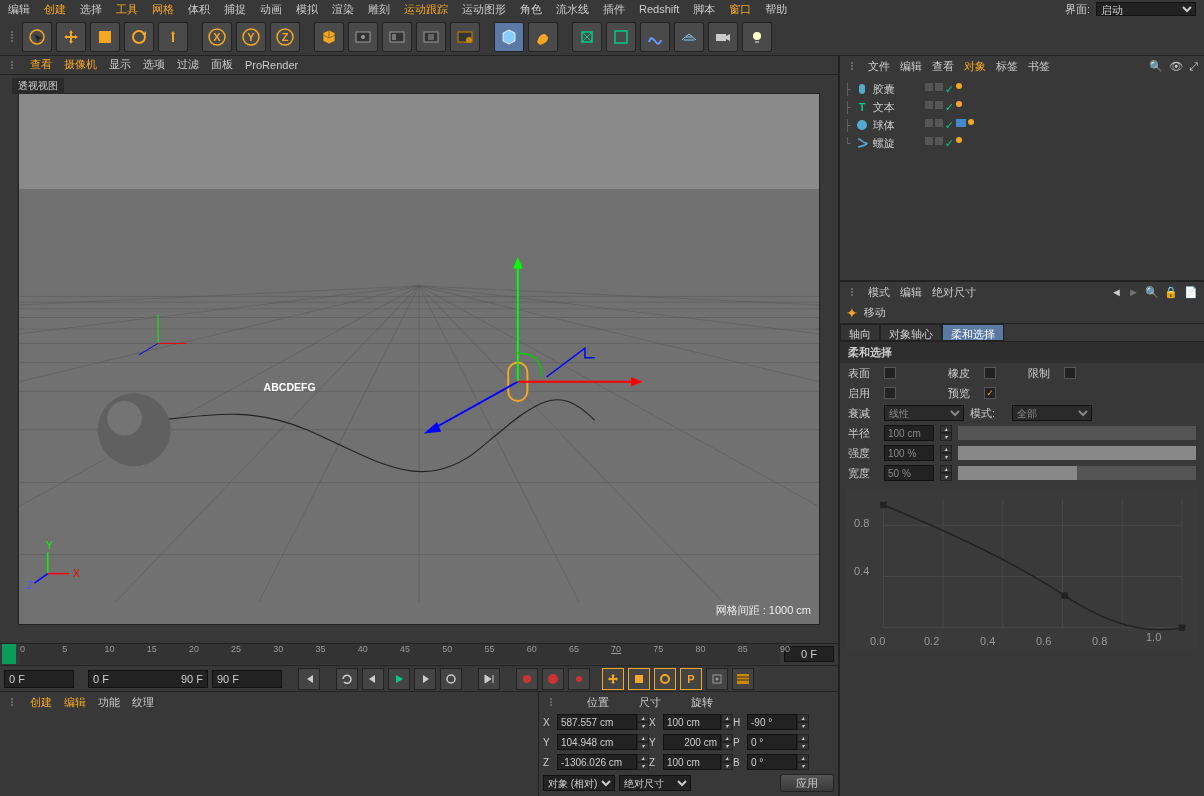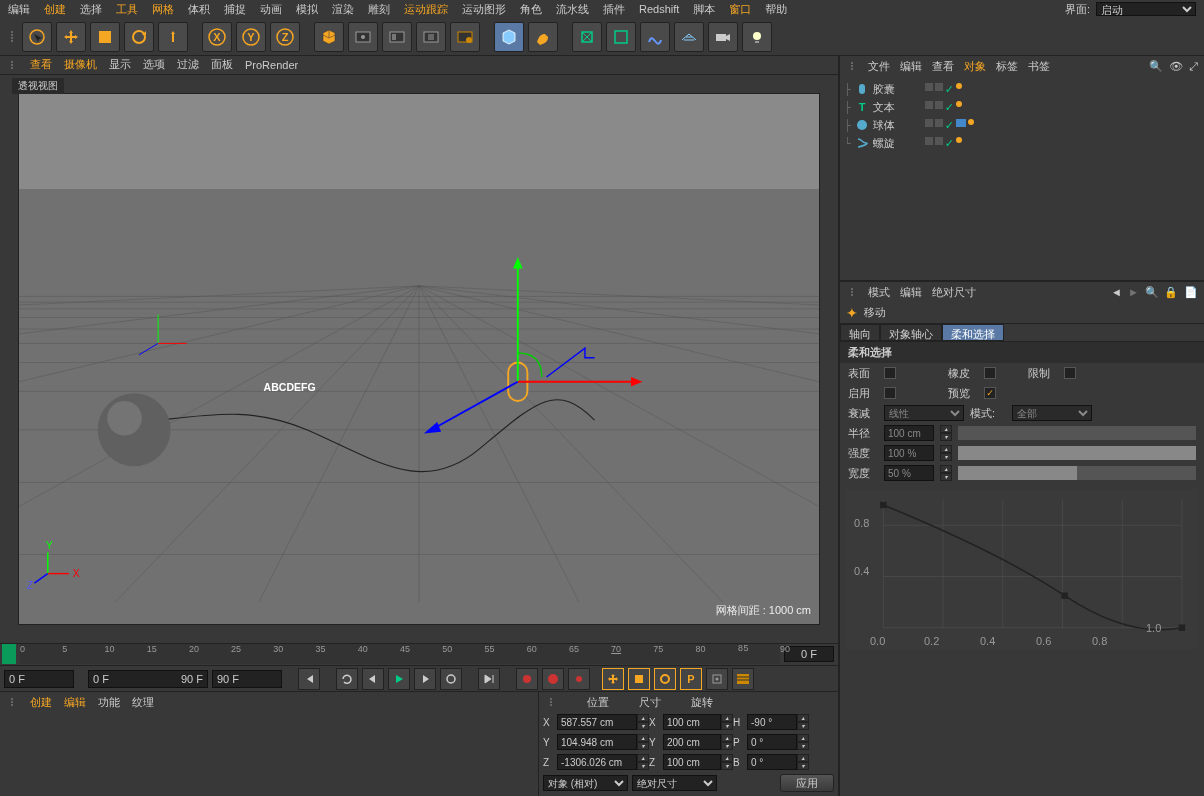--- a/index.html
+++ b/index.html
@@ -39,21 +39,21 @@
 .bot-left-bar{height:20px;display:flex;align-items:center;gap:12px;padding:0 6px}
 .bot-left-bar .hl{color:#f5a623}
 .bot-right{width:300px;background:#383838;border-left:1px solid #222}
 .coord-bar{height:20px;display:flex;align-items:center;gap:30px;padding:0 6px}
 .coord-row{display:flex;align-items:center;height:20px;padding:0 4px}
 .coord-row label{width:14px;font-size:10px}
 .cinput{height:16px;background:#222;border:1px solid #111;color:#ccc;font-size:10px;padding:0 3px;width:80px}
 .spinner{width:12px;height:16px;background:#333;display:flex;flex-direction:column}
 .spinner i{flex:1;border:1px solid #222;font-size:6px;text-align:center;line-height:6px}
 .apply-row{display:flex;gap:4px;padding:2px 4px;align-items:center}
-.csel{height:16px;background:#222;border:1px solid #111;color:#ccc;font-size:10px;width:85px}
+.csel{height:16px;background:#222;border:1px solid #111;color:#ccc;font-size:10px;width:72px}
 .apply-btn{height:18px;width:54px;background:linear-gradient(#555,#3a3a3a);border:1px solid #222;border-radius:3px;text-align:center;line-height:16px;cursor:pointer}
 .right{width:366px;background:#383838;border-left:2px solid #222;display:flex;flex-direction:column}
 .obj-panel{height:226px;display:flex;flex-direction:column;border-bottom:2px solid #222}
 .panel-bar{height:20px;display:flex;align-items:center;gap:10px;padding:0 6px}
 .panel-bar .hl{color:#f5a623}
 .panel-bar .ricons{margin-left:auto;display:flex;gap:6px}
 .obj-tree{flex:1;background:#383838;padding:4px}
 .obj-row{display:flex;align-items:center;height:18px;gap:4px}
 .obj-row .tree-line{color:#666;font-family:monospace}
 .obj-icon{width:14px;height:14px;display:flex;align-items:center;justify-content:center}
@@ -343,21 +343,21 @@
           <span class="tl-tick" style="left: 38.8889%;">35</span>
           <span class="tl-tick" style="left: 44.4444%;">40</span>
           <span class="tl-tick" style="left: 50%;">45</span>
           <span class="tl-tick" style="left: 55.5556%;">50</span>
           <span class="tl-tick" style="left: 61.1111%;">55</span>
           <span class="tl-tick" style="left: 66.6667%;">60</span>
           <span class="tl-tick" style="left: 72.2222%;">65</span>
           <span class="tl-tick" style="left: 77.7778%; text-decoration: underline;">70</span>
           <span class="tl-tick" style="left: 83.3333%;">75</span>
           <span class="tl-tick" style="left: 88.8889%;">80</span>
-          <span class="tl-tick" style="left: 94.4444%; font-family: Liberation Mono, monospace;">85</span>
+          <span class="tl-tick" style="left: 94.4444%;">85</span>
           <span class="tl-tick" style="left: 100%;">90</span>
         </div>
       <div class="tl-end">0 F</div>
     </div>
 
     <div class="playback">
       <div class="pfield">
           <span>0 F</span>
         </div>
       <span style="width:6px"></span>
@@ -505,21 +505,21 @@
               </div>
             </div>
             <div class="coord-row">
               <label>Y</label>
               <input class="cinput" value="104.948 cm" style="">
               <div class="spinner">
                 <i>▴</i>
                 <i>▾</i>
               </div>
               <label>Y</label>
-              <input class="cinput" style="width: 58px;" value="200 cm">
+              <input class="cinput" style="width: 58px; text-align: right;" value="200 cm">
               <div class="spinner">
                 <i>▴</i>
                 <i>▾</i>
               </div>
               <label>P</label>
               <input class="cinput" style="width: 50px;" value="0 °">
               <div class="spinner">
                 <i>▴</i>
                 <i>▾</i>
               </div>
@@ -740,19 +740,19 @@
           <path d="M30 15 Q 140 60 200 100 T 310 130" fill="none" stroke="#222" stroke-width="1.5"></path>
           <rect x="27" y="12" width="6" height="6" fill="#222"></rect>
             <rect x="197" y="97" width="6" height="6" fill="#222"></rect>
             <rect x="307" y="127" width="6" height="6" fill="#222"></rect>
         </svg>
         <span class="axis-lbl" style="left:24px;bottom:2px">0.0</span>
         <span class="axis-lbl" style="left:78px;bottom:2px">0.2</span>
         <span class="axis-lbl" style="left:134px;bottom:2px">0.4</span>
         <span class="axis-lbl" style="left:190px;bottom:2px">0.6</span>
         <span class="axis-lbl" style="left:246px;bottom:2px">0.8</span>
-        <span class="axis-lbl" style="left:300px;bottom:15px">1.0</span>
+        <span class="axis-lbl" style="left:300px;bottom:6px">1.0</span>
         <span class="axis-lbl" style="left:8px;top:76px">0.4</span>
         <span class="axis-lbl" style="left:8px;top:28px">0.8</span>
       </div>
     </div>
   </div>
 </div>
 
 </body></html>

